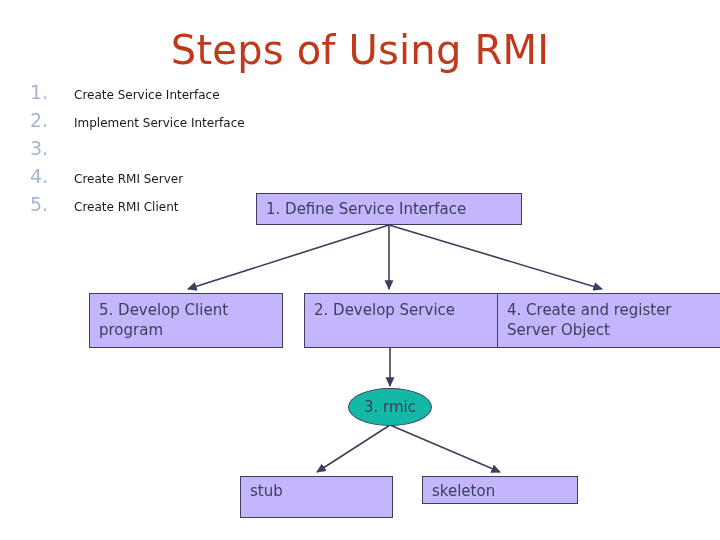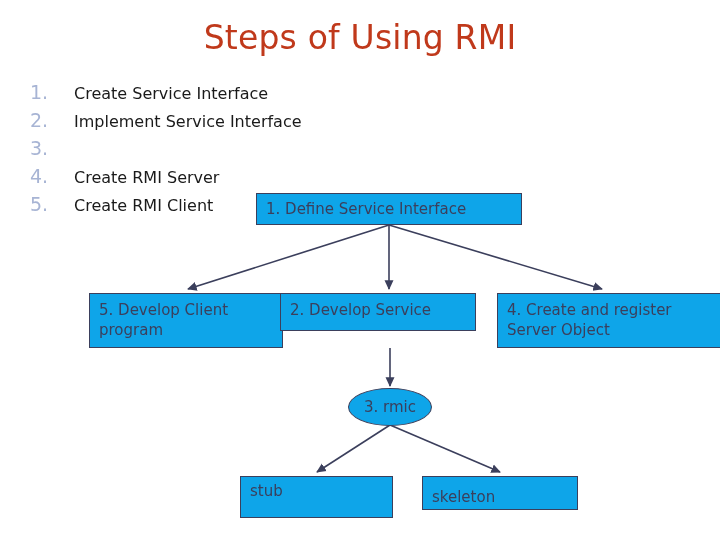--- a/index.html
+++ b/index.html
@@ -13,24 +13,24 @@
     position: relative;
     overflow: hidden;
     font-family: "DejaVu Sans", sans-serif;
     -webkit-font-smoothing: antialiased;
   }
 
   
   #slide-title {
     position: absolute;
     left: 0;
-    top: 20px;
+    top: 28px;
     width: 720px;
     text-align: center;
-    font-size: 33px;
+    font-size: 40px;
     font-weight: 400;
     color: #c0391b;
     letter-spacing: 0.2px;
     line-height: 1.1;
     white-space: nowrap;
   }
 
   
   #steps-list {
     position: absolute;
@@ -45,21 +45,21 @@
   }
   .step-num {
     width: 44px;
     flex: 0 0 44px;
     font-size: 19px;
     color: #a7b4d4;
     font-weight: 400;
     line-height: 28px;
   }
   .step-text {
-    font-size: 16px;
+    font-size: 12px;
     color: #1a1a1a;
     line-height: 28px;
     white-space: nowrap;
   }
 
   
   #diagram {
     position: absolute;
     left: 0;
     top: 0;
@@ -72,50 +72,50 @@
     left: 0;
     top: 0;
     width: 720px;
     height: 540px;
   }
 
   .node-box {
     position: absolute;
     box-sizing: border-box;
     border: 1.4px solid #3b3f5c;
-    background: #0ea5e9;
+    background: #c4b5fd;
     color: #3b3f5c;
     font-size: 15px;
     line-height: 20px;
     padding: 6px 8px 0 9px;
     pointer-events: auto;
   }
 
   .node-ellipse {
     position: absolute;
     box-sizing: border-box;
     border: 1.4px solid #3b3f5c;
-    background: #0ea5e9;
+    background: #14b8a6;
     color: #3b3f5c;
     border-radius: 50%;
     font-size: 15px;
     display: flex;
     align-items: center;
     justify-content: center;
     pointer-events: auto;
   }
 
   
   #box-define      { left: 256px; top: 193px; width: 266px; height: 32px; padding-top: 5px; }
   #box-client      { left: 89px;  top: 293px; width: 194px; height: 55px; }
-  #box-service     { left: 280px; top: 293px; width: 196px; height: 38px; }
+  #box-service     { left: 304px; top: 293px; width: 196px; height: 55px; }
   #box-register    { left: 497px; top: 293px; width: 234px; height: 55px; }
   #ellipse-rmic    { left: 348px; top: 388px; width: 84px;  height: 38px; }
   #box-stub        { left: 240px; top: 476px; width: 153px; height: 42px; padding-top: 4px; }
-  #box-skeleton    { left: 422px; top: 476px; width: 156px; height: 34px; padding-top: 10px; }
+  #box-skeleton    { left: 422px; top: 476px; width: 156px; height: 28px; padding-top: 4px; }
 </style>
 </head>
 <body>
 
 <div id="slide-title">Steps of Using RMI</div>
 
 <div id="steps-list">
 
   <div class="step-row">
     <span class="step-num">1.</span>

